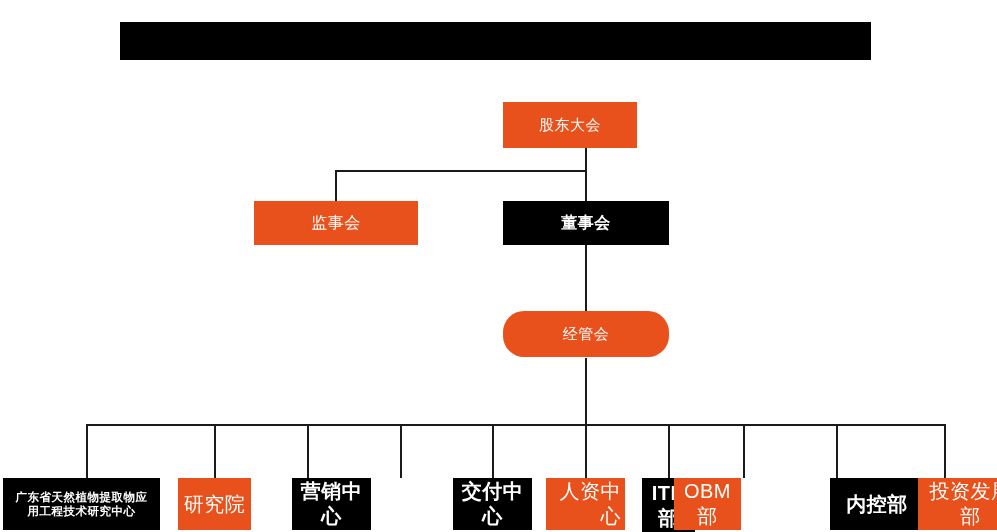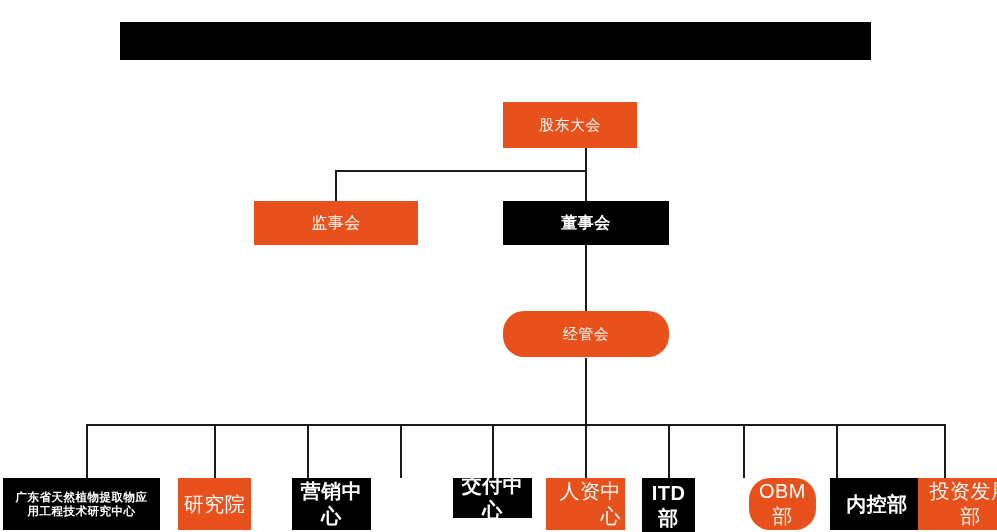--- a/index.html
+++ b/index.html
@@ -113,30 +113,30 @@
   <div class="node light leaf tiny" style="left:3px; top:478px; width:157px; height:52px;">
     <span class="label">广东省天然植物提取物应
 用工程技术研究中心</span>
   </div>
   <div class="node dark leaf" style="left:178px; top:478px; width:73px; height:52px;">
     <span class="label">研究院</span>
   </div>
   <div class="node light leaf" style="left:268px; top:478px; width:79px; height:52px;margin-left:24px;">
     <span class="label">营销中心</span>
   </div>
-  <div class="node light leaf" style="left:453px; top:478px; width:79px; height:40px;">
+  <div class="node light leaf" style="left:453px; top:478px; width:79px; height:52px;">
     <span class="label">交付中心</span>
   </div>
   <div class="node dark leaf" style="left:546px; top:478px; width:79px; height:52px;text-align:right;">
     <span class="label">人资中心</span>
   </div>
   <div class="node light leaf" style="left:642px; top:478px; width:53px; height:56px;">
     <span class="label">ITD部</span>
   </div>
-  <div class="node dark leaf" style="left:749px; top:478px; width:67px; height:52px;border-radius:21px;">
+  <div class="node dark leaf" style="left:674px; top:478px; width:67px; height:52px;">
     <span class="label">OBM部</span>
   </div>
   <div class="node light leaf" style="left:790px; top:478px; width:94px; height:52px;margin-left:40px;">
     <span class="label">内控部</span>
   </div>
   <div class="node dark leaf" style="left:918px; top:478px; width:105px; height:52px;">
     <span class="label">投资发展部</span>
   </div>
 
 </div>

